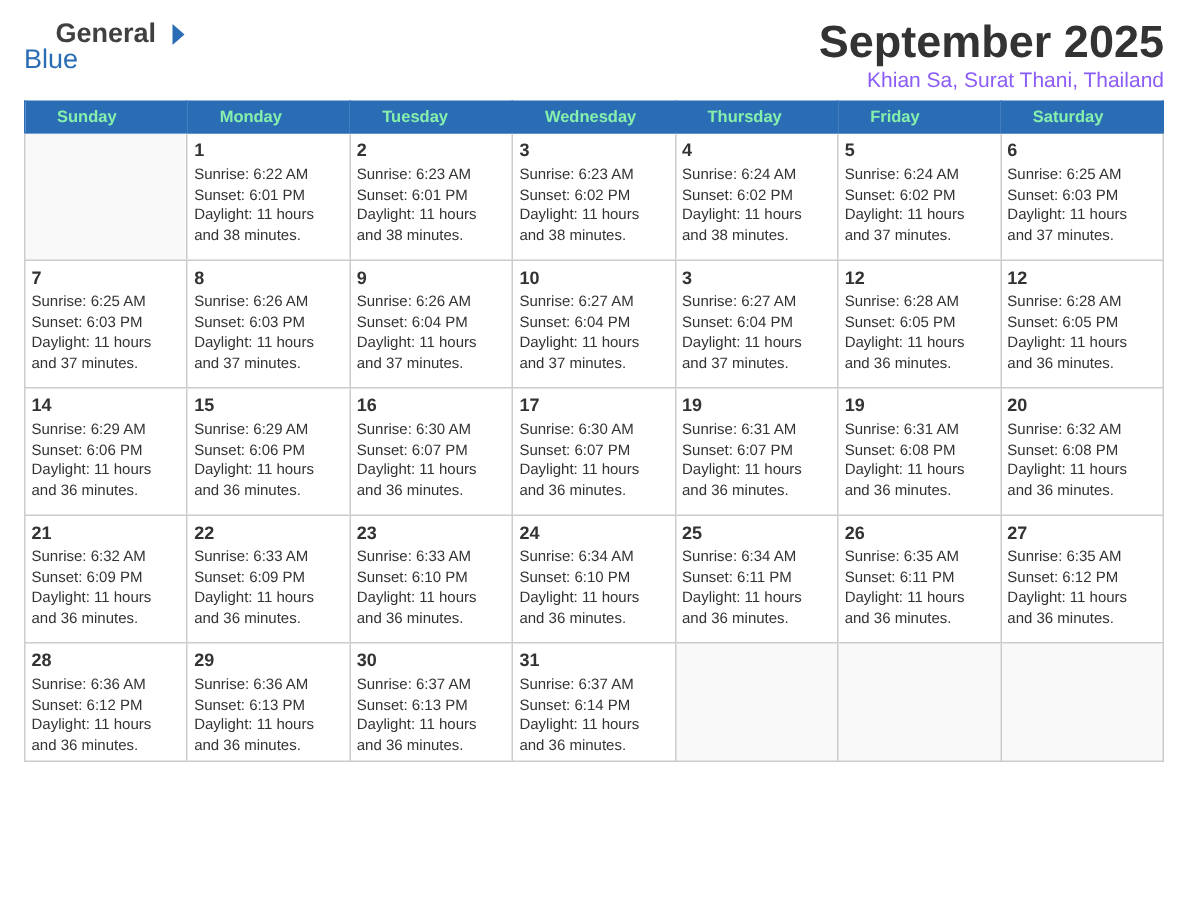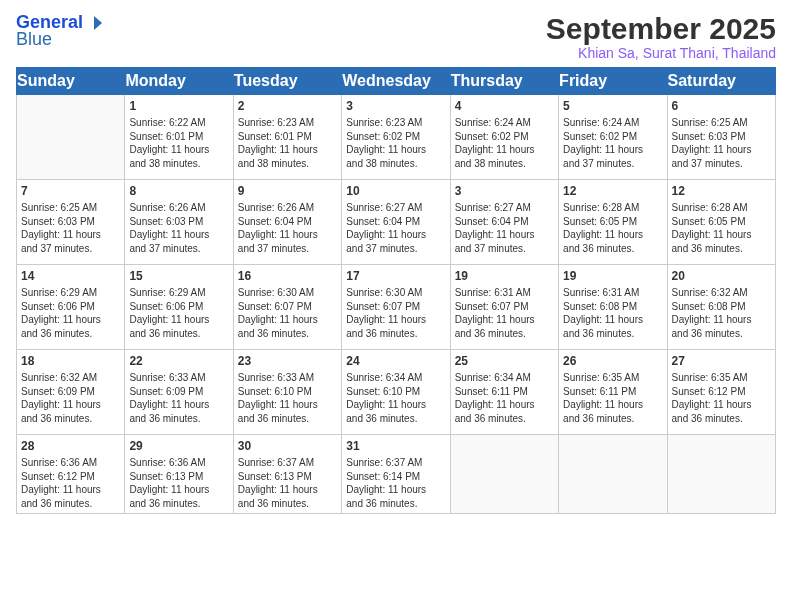--- a/index.html
+++ b/index.html
@@ -40,24 +40,24 @@
       font-size: 14px;
       color: #8b5cf6;
     }
     .calendar {
       width: 100%;
       border-collapse: collapse;
       table-layout: fixed;
     }
     .calendar th {
       background: #2a6db5;
-      color: #ffffff;
+      color: #86efac;
       text-align: left;
-      padding: 4px 0;
-      font-size: 16px;
+      padding: 4px 21px;
+      font-size: 11px;
       font-weight: bold;
       border: 1px solid #2a6db5;
     }
     .calendar td {
       border: 1px solid #ccc;
       vertical-align: top;
       padding: 3px 4px;
       height: 85px;
       font-size: 10px;
       color: #333;
@@ -80,21 +80,21 @@
       height: 70px;
     }
   </style>
 </head>
 <body>
 
 <div class="page">
   <div class="header">
     <div class="logo">
       <div style="display:flex;align-items:center;gap:2px;">
-        <span style="font-size:18px;font-weight:bold;color:#1d4ed8;">General</span>
+        <span style="font-size:18px;font-weight:bold;color:#404040;margin-left:21px;">General</span>
         <svg width="18" height="18" viewBox="0 0 18 18">
           <polygon points="9,2 17,9 9,16" fill="#2a6db5"></polygon>
         </svg>
       </div>
       <span style="font-size:18px;font-weight:normal;color:#2a6db5;margin-top:-4px;">Blue</span>
     </div>
     <div class="title-block">
       <div class="month-title">September 2025</div>
       <div class="location-title">Khian Sa, Surat Thani, Thailand</div>
     </div>
@@ -134,21 +134,21 @@
         <tr>
           <td><span class="day-num">14</span><span class="day-info">Sunrise: 6:29 AM<br>Sunset: 6:06 PM<br>Daylight: 11 hours<br>and 36 minutes.</span></td>
           <td><span class="day-num">15</span><span class="day-info">Sunrise: 6:29 AM<br>Sunset: 6:06 PM<br>Daylight: 11 hours<br>and 36 minutes.</span></td>
           <td><span class="day-num">16</span><span class="day-info">Sunrise: 6:30 AM<br>Sunset: 6:07 PM<br>Daylight: 11 hours<br>and 36 minutes.</span></td>
           <td><span class="day-num">17</span><span class="day-info">Sunrise: 6:30 AM<br>Sunset: 6:07 PM<br>Daylight: 11 hours<br>and 36 minutes.</span></td>
           <td><span class="day-num">19</span><span class="day-info">Sunrise: 6:31 AM<br>Sunset: 6:07 PM<br>Daylight: 11 hours<br>and 36 minutes.</span></td>
           <td><span class="day-num">19</span><span class="day-info">Sunrise: 6:31 AM<br>Sunset: 6:08 PM<br>Daylight: 11 hours<br>and 36 minutes.</span></td>
           <td><span class="day-num">20</span><span class="day-info">Sunrise: 6:32 AM<br>Sunset: 6:08 PM<br>Daylight: 11 hours<br>and 36 minutes.</span></td>
         </tr>
         <tr>
-          <td><span class="day-num">18</span><span class="day-info">Sunrise: 6:32 AM<br>Sunset: 6:09 PM<br>Daylight: 11 hours<br>and 36 minutes.</span></td>
+          <td><span class="day-num">21</span><span class="day-info">Sunrise: 6:32 AM<br>Sunset: 6:09 PM<br>Daylight: 11 hours<br>and 36 minutes.</span></td>
           <td><span class="day-num">22</span><span class="day-info">Sunrise: 6:33 AM<br>Sunset: 6:09 PM<br>Daylight: 11 hours<br>and 36 minutes.</span></td>
           <td><span class="day-num">23</span><span class="day-info">Sunrise: 6:33 AM<br>Sunset: 6:10 PM<br>Daylight: 11 hours<br>and 36 minutes.</span></td>
           <td><span class="day-num">24</span><span class="day-info">Sunrise: 6:34 AM<br>Sunset: 6:10 PM<br>Daylight: 11 hours<br>and 36 minutes.</span></td>
           <td><span class="day-num">25</span><span class="day-info">Sunrise: 6:34 AM<br>Sunset: 6:11 PM<br>Daylight: 11 hours<br>and 36 minutes.</span></td>
           <td><span class="day-num">26</span><span class="day-info">Sunrise: 6:35 AM<br>Sunset: 6:11 PM<br>Daylight: 11 hours<br>and 36 minutes.</span></td>
           <td><span class="day-num">27</span><span class="day-info">Sunrise: 6:35 AM<br>Sunset: 6:12 PM<br>Daylight: 11 hours<br>and 36 minutes.</span></td>
         </tr>
         <tr class="row-last">
           <td><span class="day-num">28</span><span class="day-info">Sunrise: 6:36 AM<br>Sunset: 6:12 PM<br>Daylight: 11 hours<br>and 36 minutes.</span></td>
           <td><span class="day-num">29</span><span class="day-info">Sunrise: 6:36 AM<br>Sunset: 6:13 PM<br>Daylight: 11 hours<br>and 36 minutes.</span></td>

